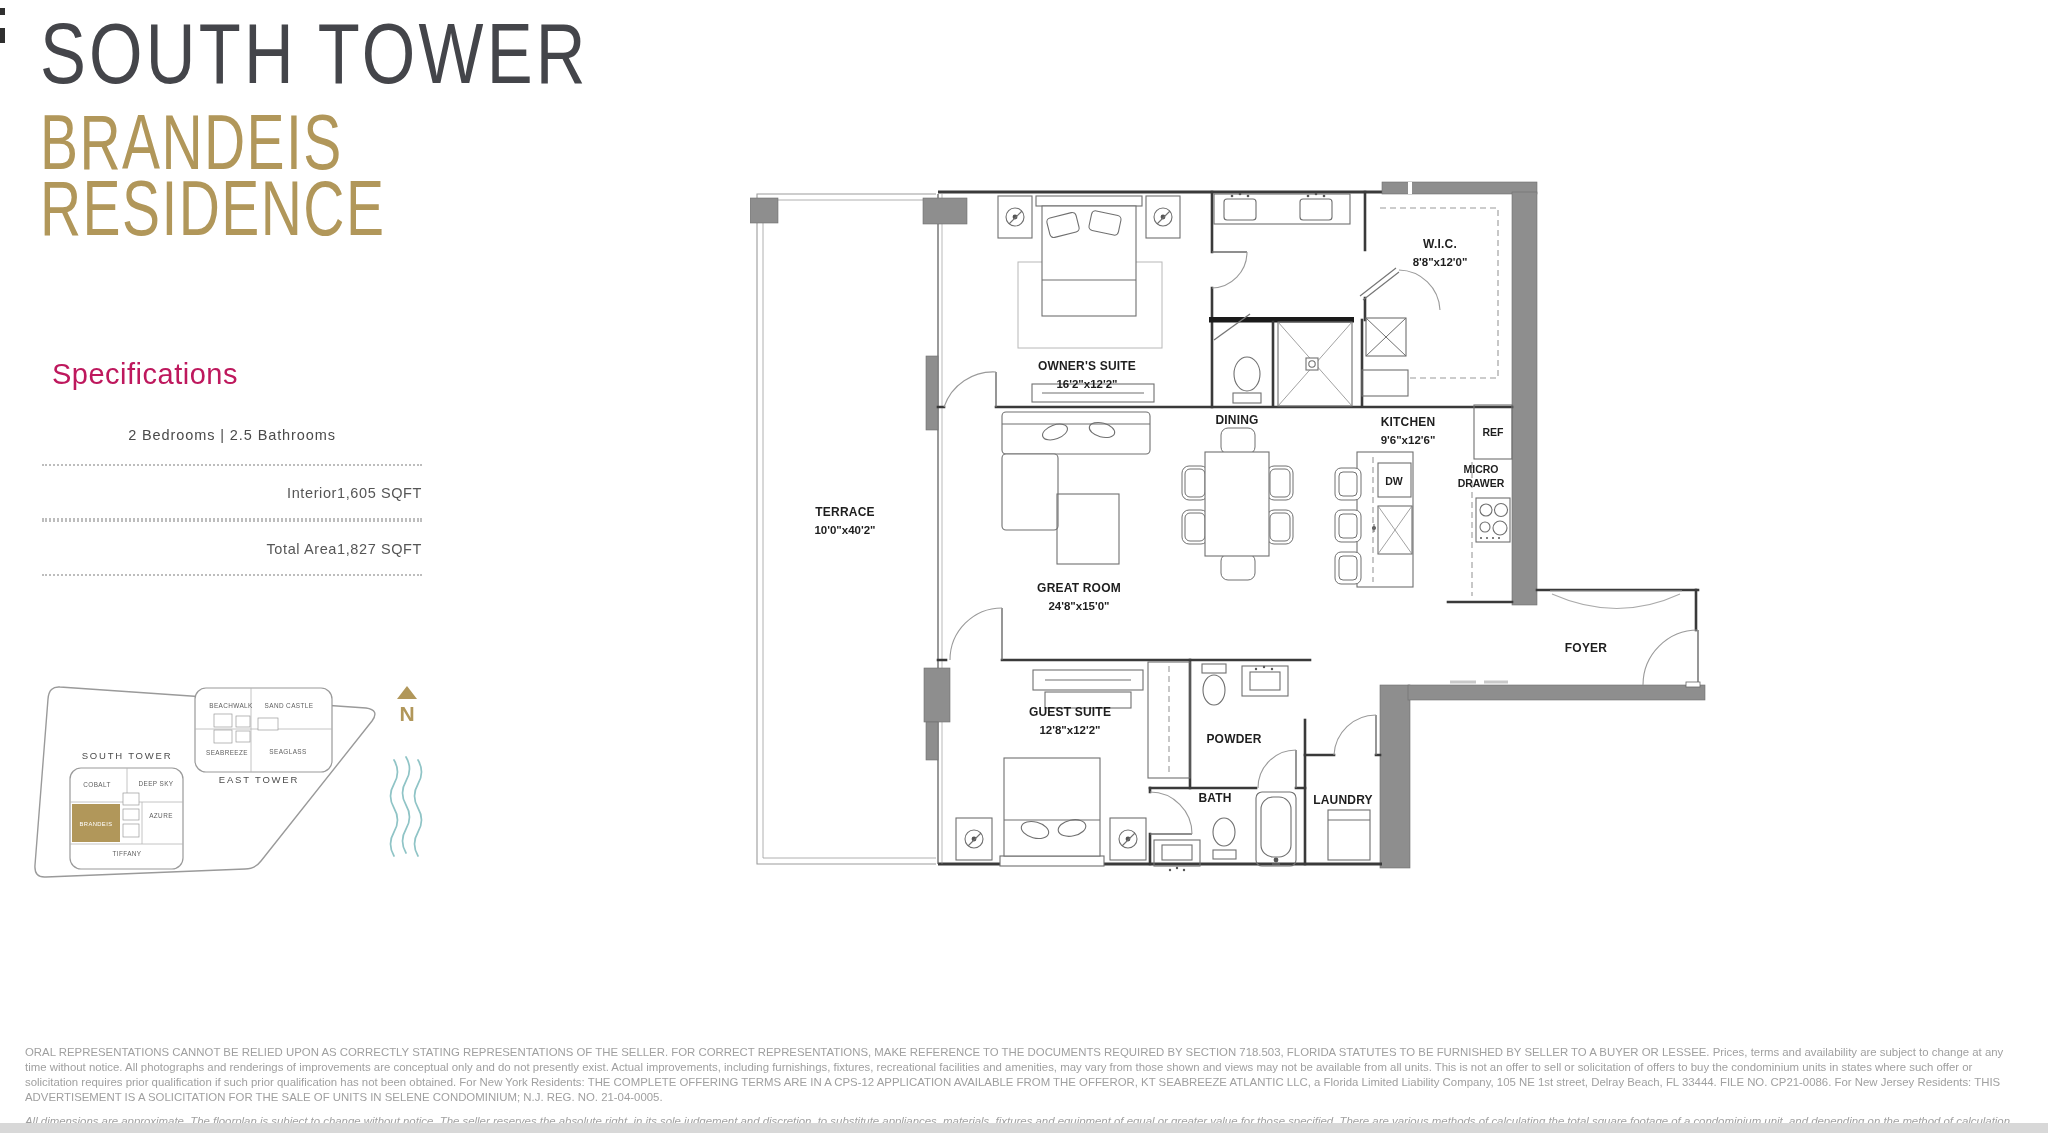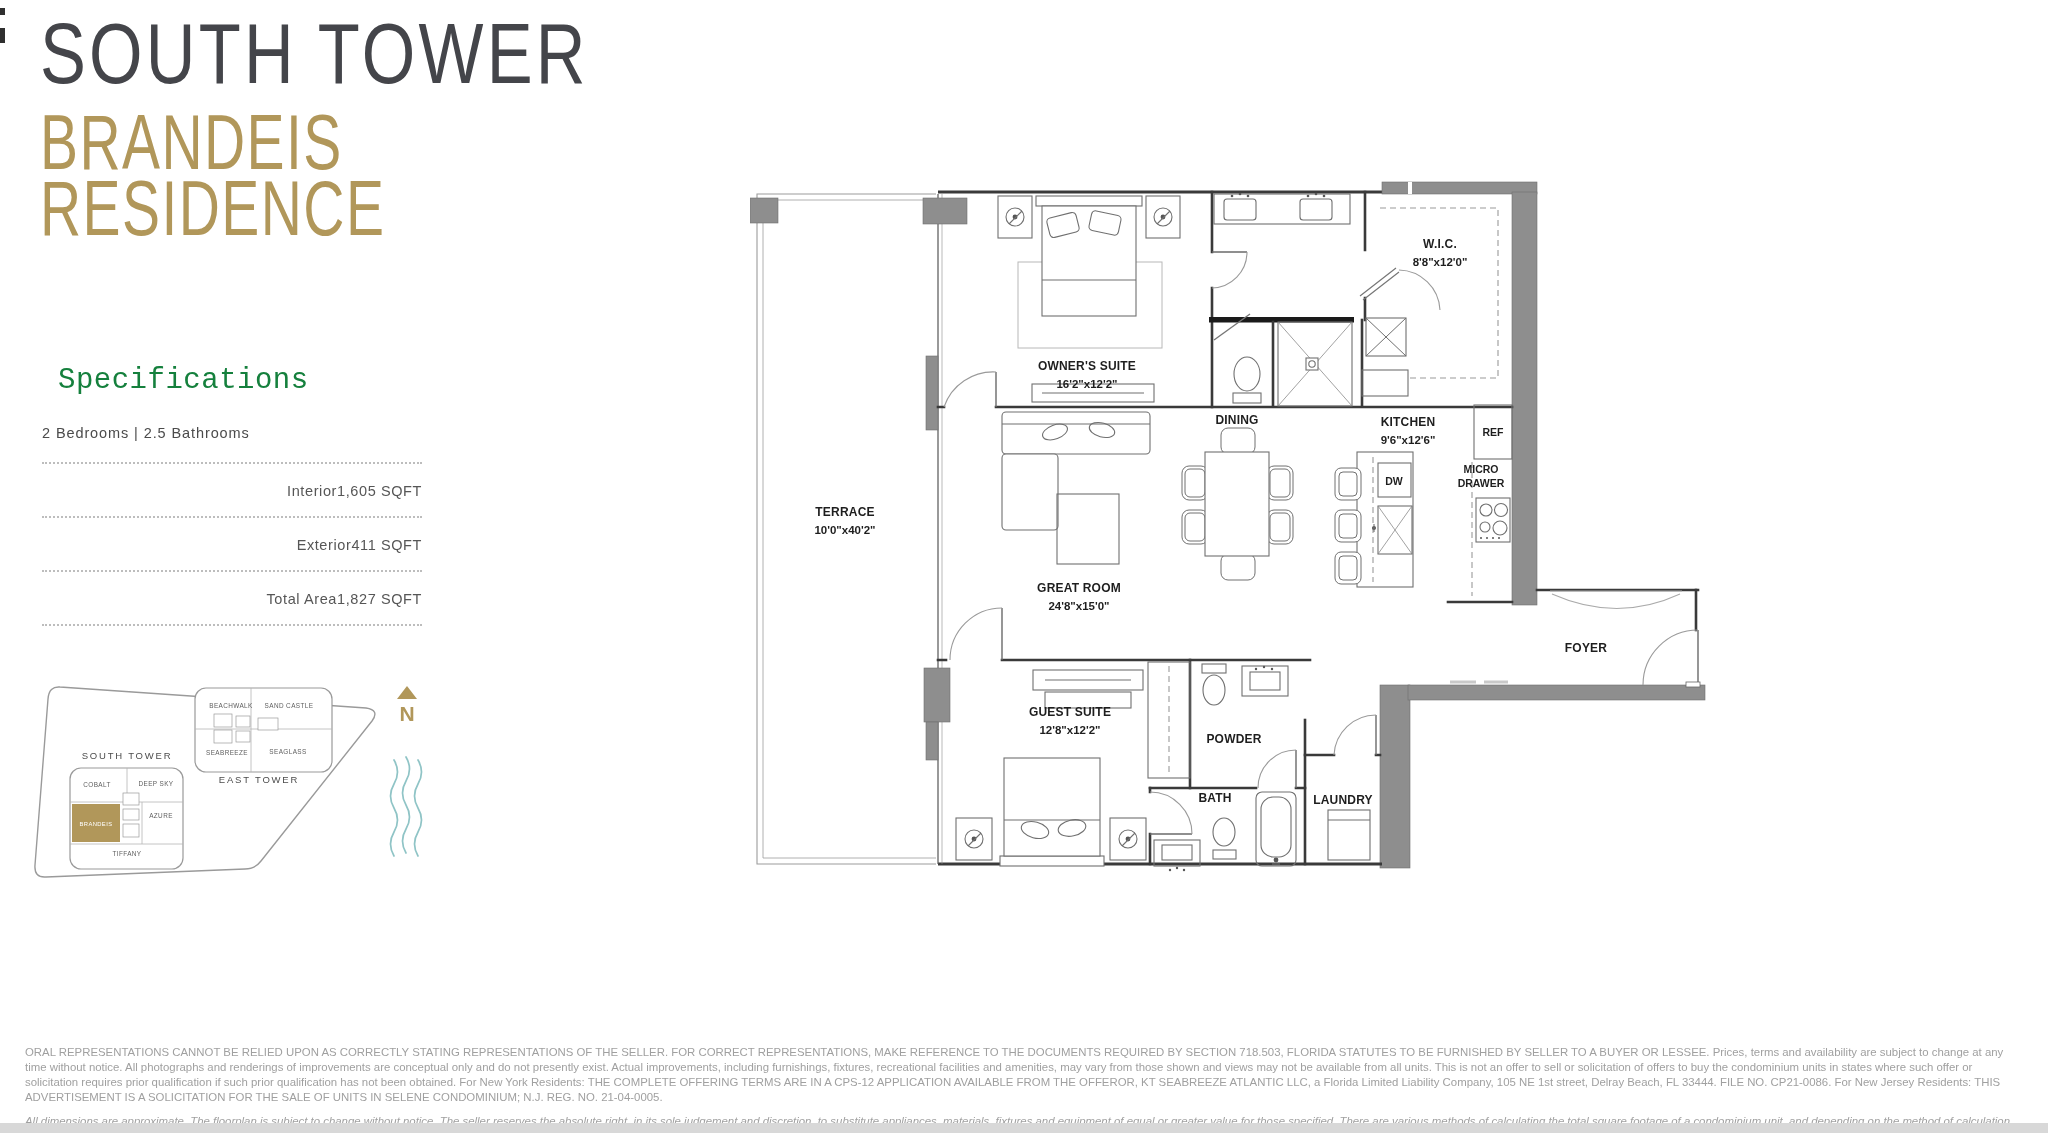--- a/index.html
+++ b/index.html
@@ -9,23 +9,23 @@
   .brand{position:absolute;left:40px;top:10px;}
   .brand .t1{font-size:86px;line-height:86px;letter-spacing:4px;color:#44454a;
              transform:scaleX(.80);transform-origin:left top;font-weight:400;white-space:nowrap;}
   .brand .t2,.brand .t3{font-size:78px;line-height:64px;letter-spacing:2px;color:#b1975a;
              transform:scaleX(.73);transform-origin:left top;font-weight:400;white-space:nowrap;}
   .brand .t2{margin-top:14px;}
   .brand .t3{margin-top:2px;}
   .edge-mark{position:absolute;left:0;background:#2f2f2f;width:5px;}
   
   .specs{position:absolute;left:42px;top:348px;width:380px;}
-  .specs h2{margin:16px;font-family:Liberation Mono, monospace;font-weight:400;
-            font-size:29px;color:#15803d;letter-spacing:.5px;}
-  .specs .summary{margin-top:28px;font-size:14.5px;color:#4b4b4b;letter-spacing:.9px;}
+  .specs h2{margin:10px;font-family:Liberation Sans, sans-serif;font-weight:400;
+            font-size:29px;color:#be185d;letter-spacing:.5px;}
+  .specs .summary{margin-top:36px;font-size:14.5px;color:#4b4b4b;letter-spacing:.9px;text-align:center;}
   .dots{border-bottom:2px dotted #bdbdbd;height:0;margin-top:0;}
   .spec-table{margin-top:21px;}
   .spec-row{display:flex;justify-content:flex-end;padding:19px 0 17px;
             font-size:14.5px;color:#565656;letter-spacing:.6px;}
   
   .plan{position:absolute;left:750px;top:180px;}
   .site{position:absolute;left:30px;top:672px;}
   svg text{font-family:"Liberation Sans",sans-serif;}
   .room{font-size:12px;font-weight:600;fill:#1e1e1e;letter-spacing:.2px;}
   .dims{font-size:11.5px;font-weight:600;fill:#1e1e1e;}
@@ -69,24 +69,20 @@
 <div class="specs">
   <h2>Specifications</h2>
   <div class="summary">2 Bedrooms  |  2.5 Bathrooms</div>
   <div class="spec-table">
     <div class="dots"></div>
     <div class="spec-row">
       <span>Interior</span>
       <span>1,605 SQFT</span>
     </div>
     <div class="dots"></div>
-    <div class="spec-row">
-      <span>Exterior</span>
-      <span>411 SQFT</span>
-    </div>
     <div class="dots"></div>
     <div class="spec-row">
       <span>Total Area</span>
       <span>1,827 SQFT</span>
     </div>
     <div class="dots"></div>
   </div>
 </div>
 
 <svg class="plan" width="965" height="700" viewBox="0 0 965 700">

